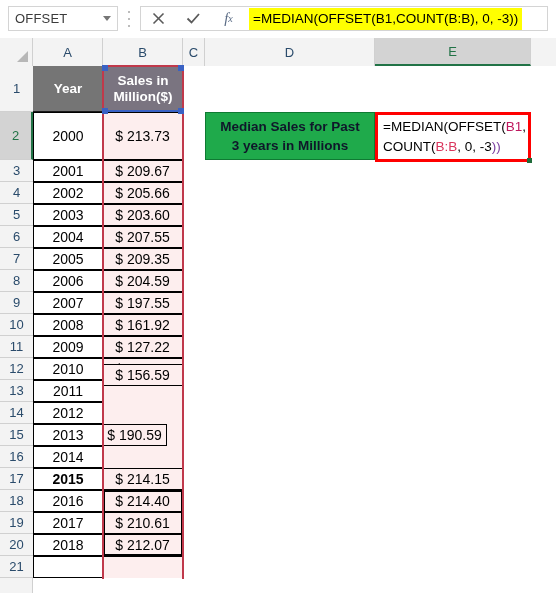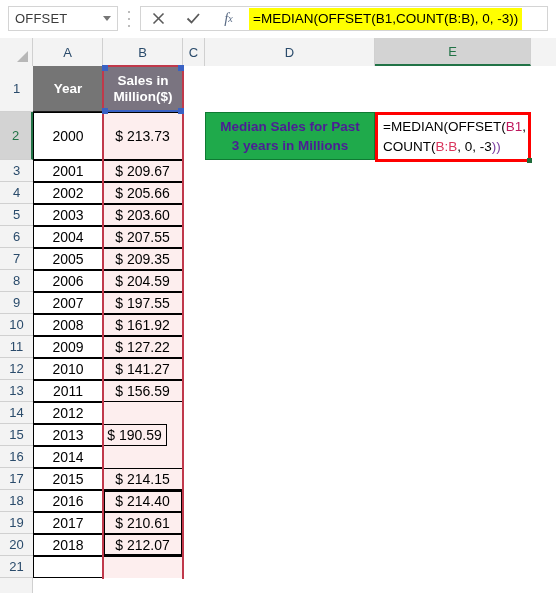--- a/index.html
+++ b/index.html
@@ -196,21 +196,21 @@
   .thick-box {
     position: absolute;
     border: 3px solid #000000;
     pointer-events: none;
   }
 
   
   .green-label {
     position: absolute;
     background: #1faa4b;
-    color: #4c1d95;
+    color: #0f172a;
     font-weight: bold;
     font-size: 13.5px;
     line-height: 19px;
     text-align: center;
     display: flex; flex-direction: column;
     align-items: center; justify-content: center;
     border: 1px solid #0f7a33;
   }
 
   
@@ -335,38 +335,38 @@
     <div class="cell databox center" style="left:0px;top:182px;width:70px;height:22px;">2005</div>
     <div class="cell databox center" style="left:0px;top:204px;width:70px;height:22px;">2006</div>
     <div class="cell databox center" style="left:0px;top:226px;width:70px;height:22px;">2007</div>
     <div class="cell databox center" style="left:0px;top:248px;width:70px;height:22px;">2008</div>
     <div class="cell databox center" style="left:0px;top:270px;width:70px;height:22px;">2009</div>
     <div class="cell databox center" style="left:0px;top:292px;width:70px;height:22px;">2010</div>
     <div class="cell databox center" style="left:0px;top:314px;width:70px;height:22px;">2011</div>
     <div class="cell databox center" style="left:0px;top:336px;width:70px;height:22px;">2012</div>
     <div class="cell databox center" style="left:0px;top:358px;width:70px;height:22px;">2013</div>
     <div class="cell databox center" style="left:0px;top:380px;width:70px;height:22px;">2014</div>
-    <div class="cell databox center" style="left:0px;top:402px;width:70px;height:22px;">2015</div>
+    <div class="cell databox center" style="left:0px;top:402px;width:70px;height:22px;font-weight:bold;">2015</div>
     <div class="cell databox center" style="left:0px;top:424px;width:70px;height:22px;">2016</div>
     <div class="cell databox center" style="left:0px;top:446px;width:70px;height:22px;">2017</div>
     <div class="cell databox center" style="left:0px;top:468px;width:70px;height:22px;">2018</div>
     <div class="cell databox center" style="left:0px;top:490px;width:70px;height:22px;"></div>
 
     <div class="cell databox pink noL center" style="left:70px;top:46px;width:80px;height:48px;">$ 213.73</div>
     <div class="cell databox pink noL center" style="left:70px;top:94px;width:80px;height:22px;">$ 209.67</div>
     <div class="cell databox pink noL center" style="left:70px;top:116px;width:80px;height:22px;">$ 205.66</div>
     <div class="cell databox pink noL center" style="left:70px;top:138px;width:80px;height:22px;">$ 203.60</div>
     <div class="cell databox pink noL center" style="left:70px;top:160px;width:80px;height:22px;">$ 207.55</div>
     <div class="cell databox pink noL center" style="left:70px;top:182px;width:80px;height:22px;">$ 209.35</div>
     <div class="cell databox pink noL center" style="left:70px;top:204px;width:80px;height:22px;">$ 204.59</div>
     <div class="cell databox pink noL center" style="left:70px;top:226px;width:80px;height:22px;">$ 197.55</div>
     <div class="cell databox pink noL center" style="left:70px;top:248px;width:80px;height:22px;">$ 161.92</div>
     <div class="cell databox pink noL center" style="left:70px;top:270px;width:80px;height:22px;">$ 127.22</div>
     <div class="cell databox pink noL center" style="left:70px;top:292px;width:80px;height:22px;">$ 141.27</div>
-    <div class="cell databox pink noL center" style="left:70px;top:314px;width:80px;height:22px;">$ 156.59</div>
+    <div class="cell databox pink noL center" style="left:70px;top:298px;width:80px;height:22px;">$ 156.59</div>
     <div class="cell databox pink noL center" style="left:70px;top:358px;width:64px;height:22px;">$ 190.59</div>
     <div class="cell databox pink noL center" style="left:70px;top:402px;width:80px;height:22px;">$ 214.15</div>
     <div class="cell databox pink noL center" style="left:70px;top:424px;width:80px;height:22px;">$ 214.40</div>
     <div class="cell databox pink noL center" style="left:70px;top:446px;width:80px;height:22px;">$ 210.61</div>
     <div class="cell databox pink noL center" style="left:70px;top:468px;width:80px;height:22px;">$ 212.07</div>
 
     <div class="thick-box" style="left:69px;top:423px;width:82px;height:68px;"></div>
 
     <div class="bcol-top" style="left:69px;top:-1px;width:82px;"></div>
     <div class="bcol-sel" style="left:69px;top:-1px;width:82px;height:514px;"></div>

